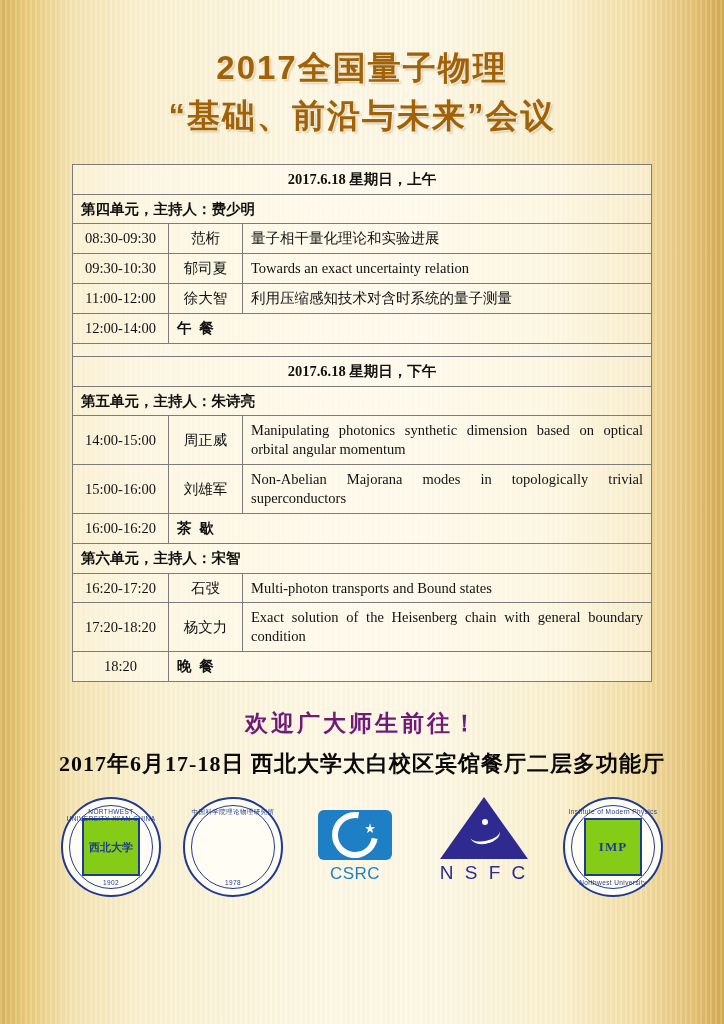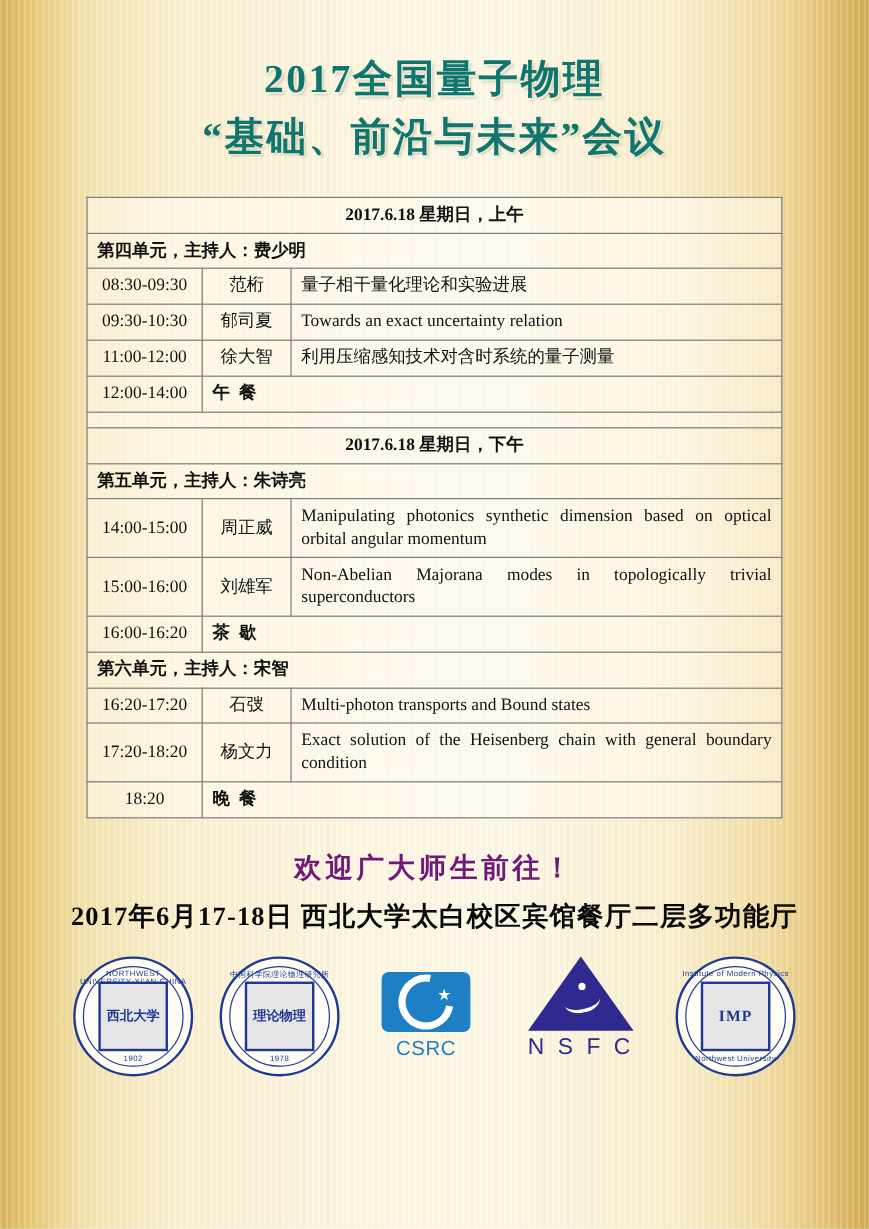--- a/index.html
+++ b/index.html
@@ -37,23 +37,23 @@
     height: 1024px;
     box-sizing: border-box;
   }
 
   
   .title-block {
     text-align: center;
     padding-top: 44px;
   }
   .title-line {
-    font-family: Liberation Serif, serif;
-    font-weight: bold;
-    color: #0f766e;
+    font-family: Liberation Sans, sans-serif;
+    font-weight: bold;
+    color: #a16207;
     font-size: 33px;
     letter-spacing: 2px;
     line-height: 1.45;
     text-shadow:
       1px 1px 0 rgba(255,255,255,0.55),
       2px 2px 2px rgba(120,90,20,0.28);
   }
   .title-line.second {
     font-size: 33px;
   }
@@ -179,21 +179,21 @@
     height: 54px;
     border: 2px solid #1f3a93;
     color: #1f3a93;
     font-size: 11px;
     font-weight: bold;
     display: flex;
     align-items: center;
     justify-content: center;
     text-align: left;
     line-height: 1.1;
-    background: #e5e5e5;
+    background: #84cc16;
   }
   .seal-ring-text {
     position: absolute;
     width: 100%;
     text-align: center;
     font-size: 6.5px;
     color: #1f3a93;
     letter-spacing: 0.4px;
     font-family: "Liberation Sans", sans-serif;
   }
@@ -393,21 +393,20 @@
       <div class="seal">
         <div class="seal-ring-text top">NORTHWEST UNIVERSITY·XI'AN·CHINA</div>
         <div class="seal-inner">西北大学</div>
         <div class="seal-ring-text bottom">1902</div>
       </div>
     </div>
 
     <div class="logo">
       <div class="seal">
         <div class="seal-ring-text top">中国科学院理论物理研究所</div>
-        <div class="seal-inner">理论物理</div>
         <div class="seal-ring-text bottom">1978</div>
       </div>
     </div>
 
     <div class="logo csrc">
       <div class="csrc-mark">
         <div class="c-shape"></div>
         <div class="star">★</div>
       </div>
       <div class="csrc-text">CSRC</div>

